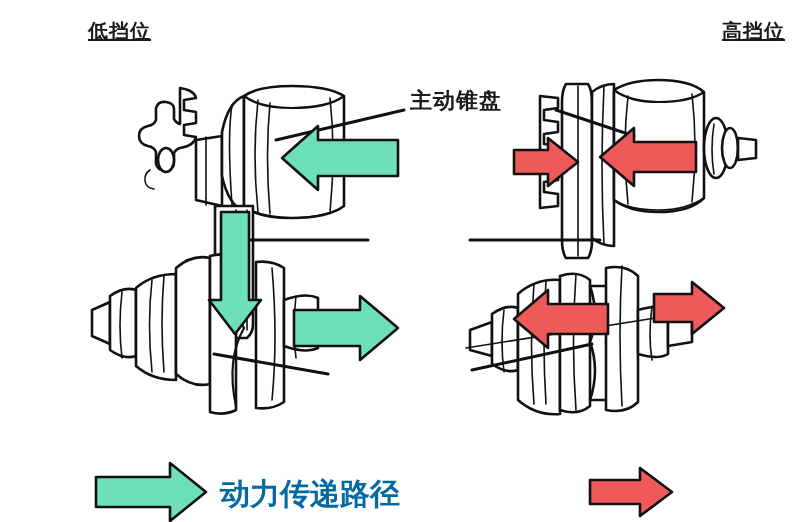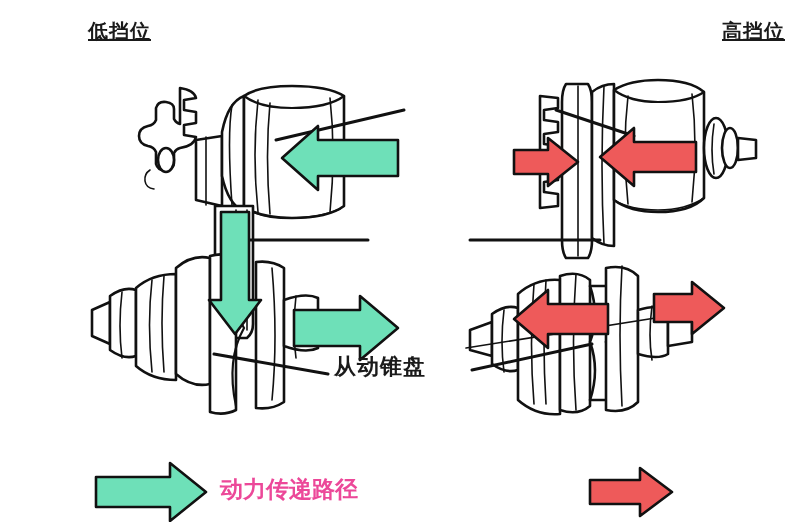--- a/index.html
+++ b/index.html
@@ -14,21 +14,21 @@
   svg.layer{position:absolute;left:0;top:0;width:812px;height:522px;}
   .lbl{
     position:absolute;
     font-weight:bold;
     color:#1a1a1a;
     white-space:nowrap;
     letter-spacing:1px;
   }
   .hdr{font-size:20px;text-decoration:underline;}
   .callout{font-size:22px;}
-  .legend-text{font-size:23px;font-weight:bold;color:#ec4899;white-space:nowrap;}
+  .legend-text{font-size:30px;font-weight:bold;color:#0369a1;white-space:nowrap;}
   .legend-row{position:absolute;display:flex;align-items:center;gap:14px;}
 </style>
 </head>
 <body>
 
 <div id="stage">
 
   <svg class="layer" viewBox="0 0 812 522">
     <defs>
       <style>
@@ -181,22 +181,22 @@
     </g>
     <g>
       <path class="red" d="M590 480 L640 480 L640 468 L672 492 L640 516 L640 504 L590 504 Z"></path>
     </g>
   </svg>
 
   <div class="lbl hdr" style="left:88px;top:18px;">低挡位</div>
 
   <div class="lbl hdr" style="left:686px;top:18px;margin-left:36px;">高挡位</div>
 
-
-
-  <div class="lbl callout" style="left:334px;top:352px;">从动锥盘</div>
+  <div class="lbl callout" style="left:410px;top:86px;">主动锥盘</div>
+
+
 
   <div class="legend-row" style="left:220px;top:474px;">
     <span class="legend-text">动力传递路径</span>
   </div>
 
 
 </div>
 
 </body></html>

